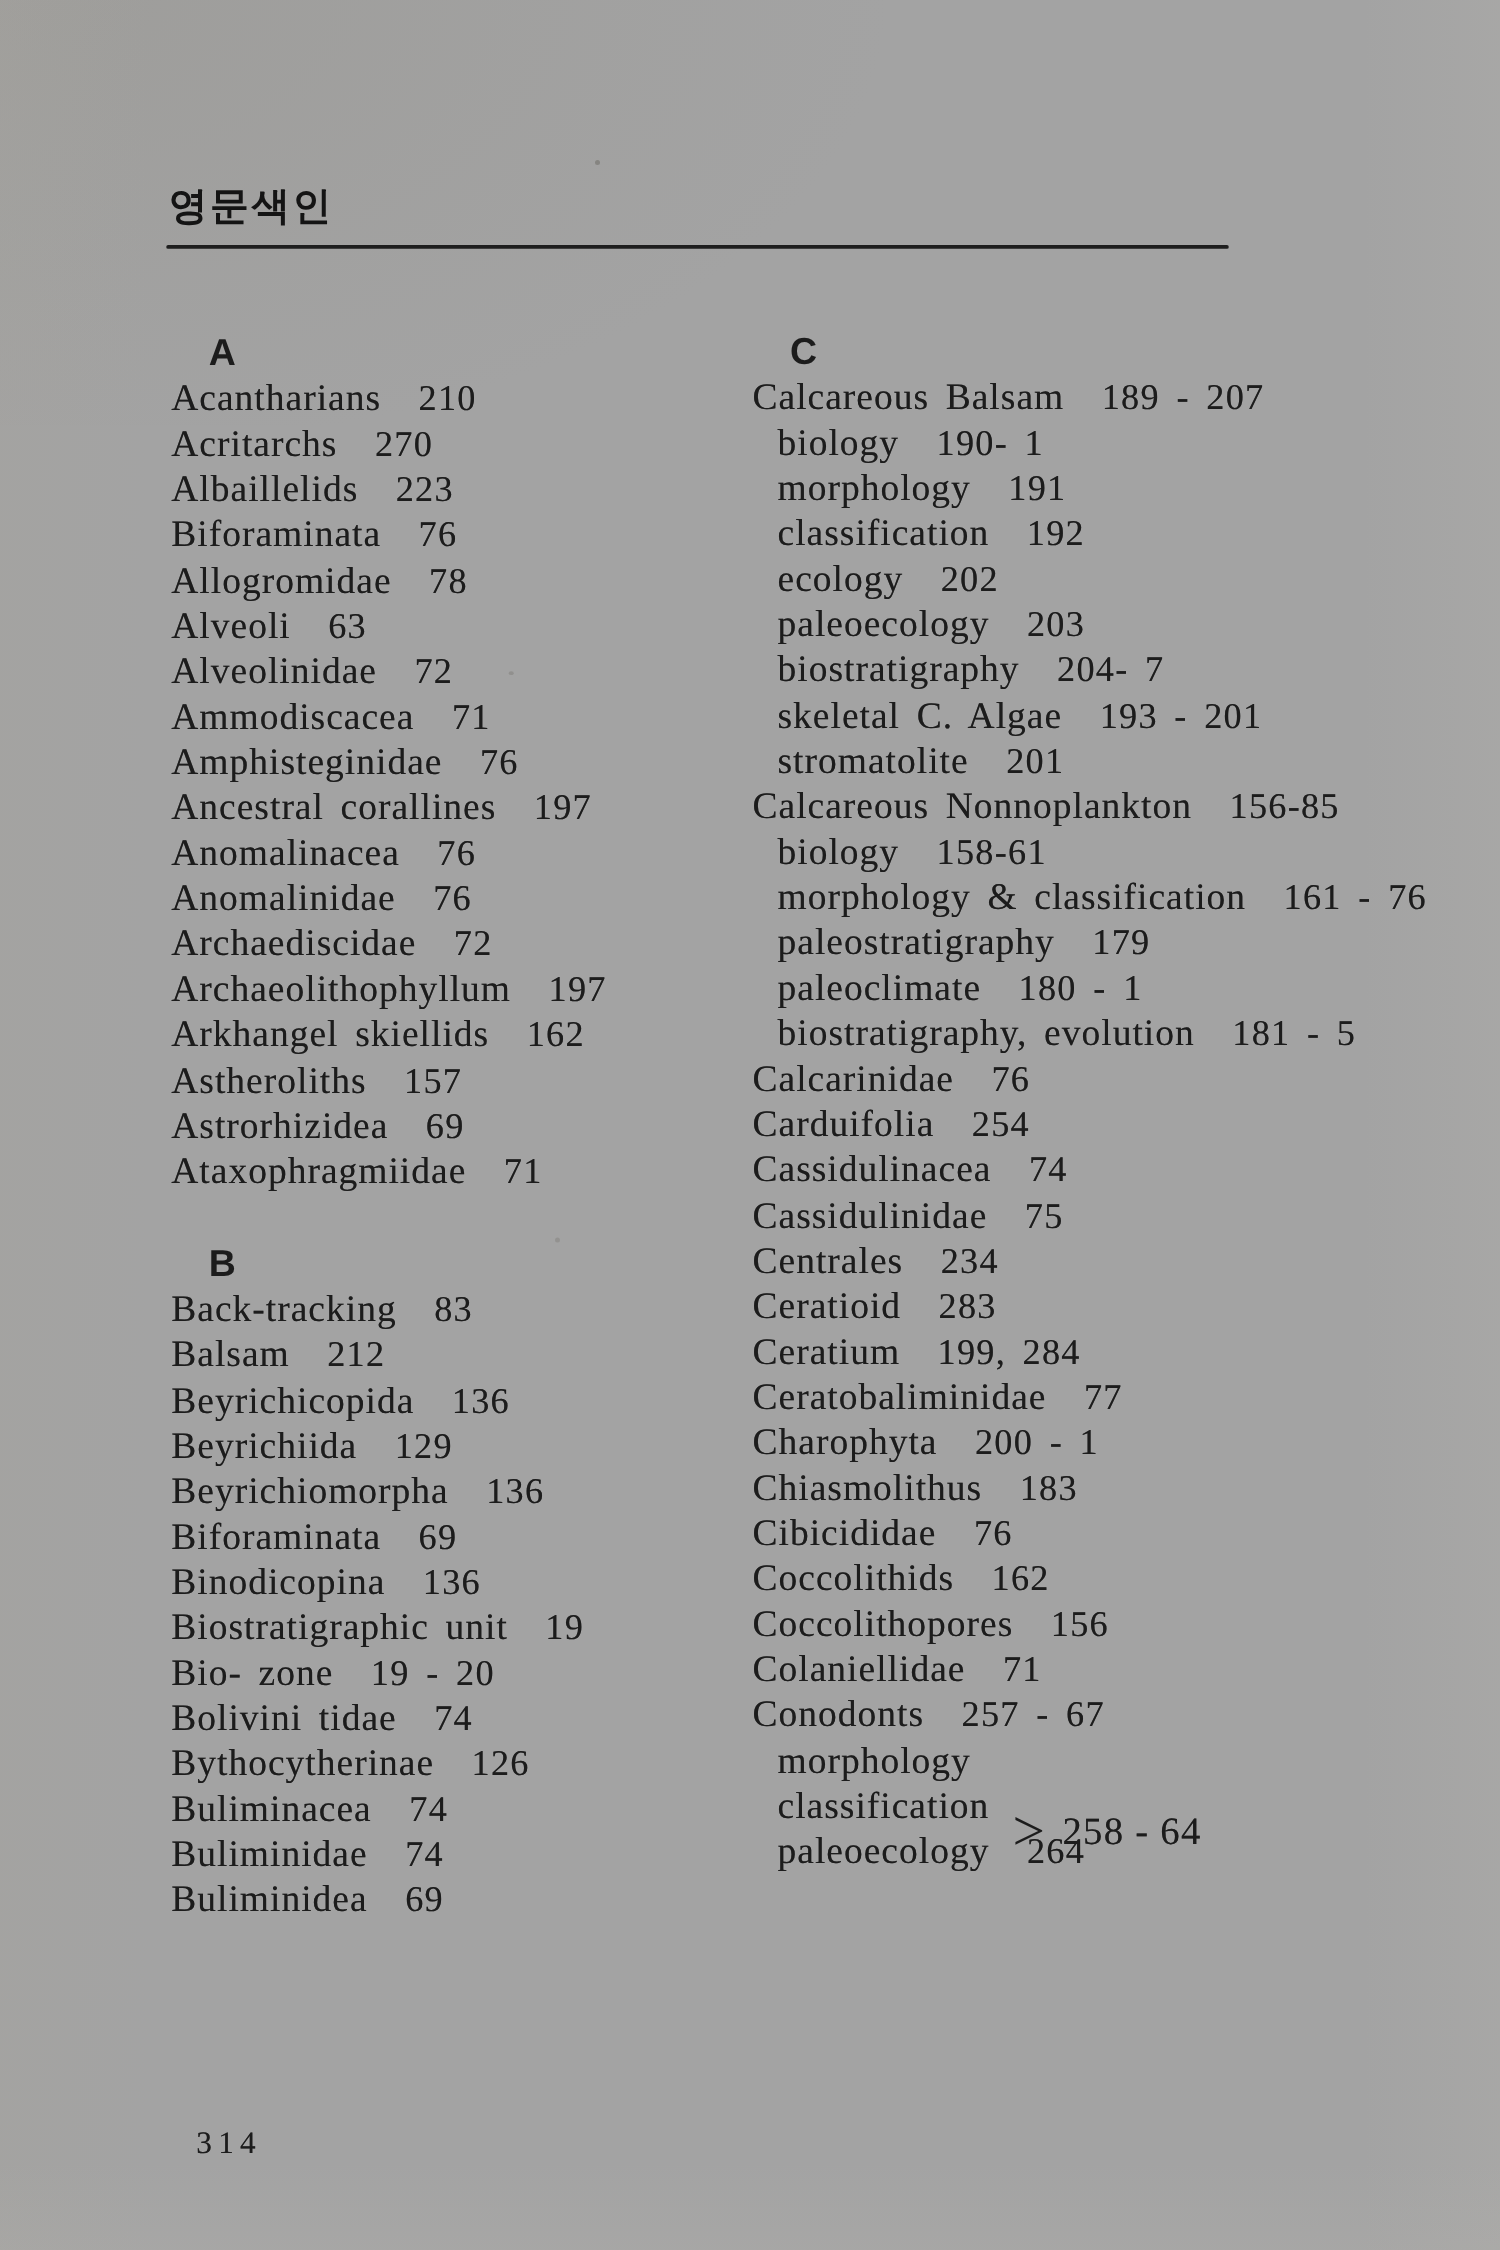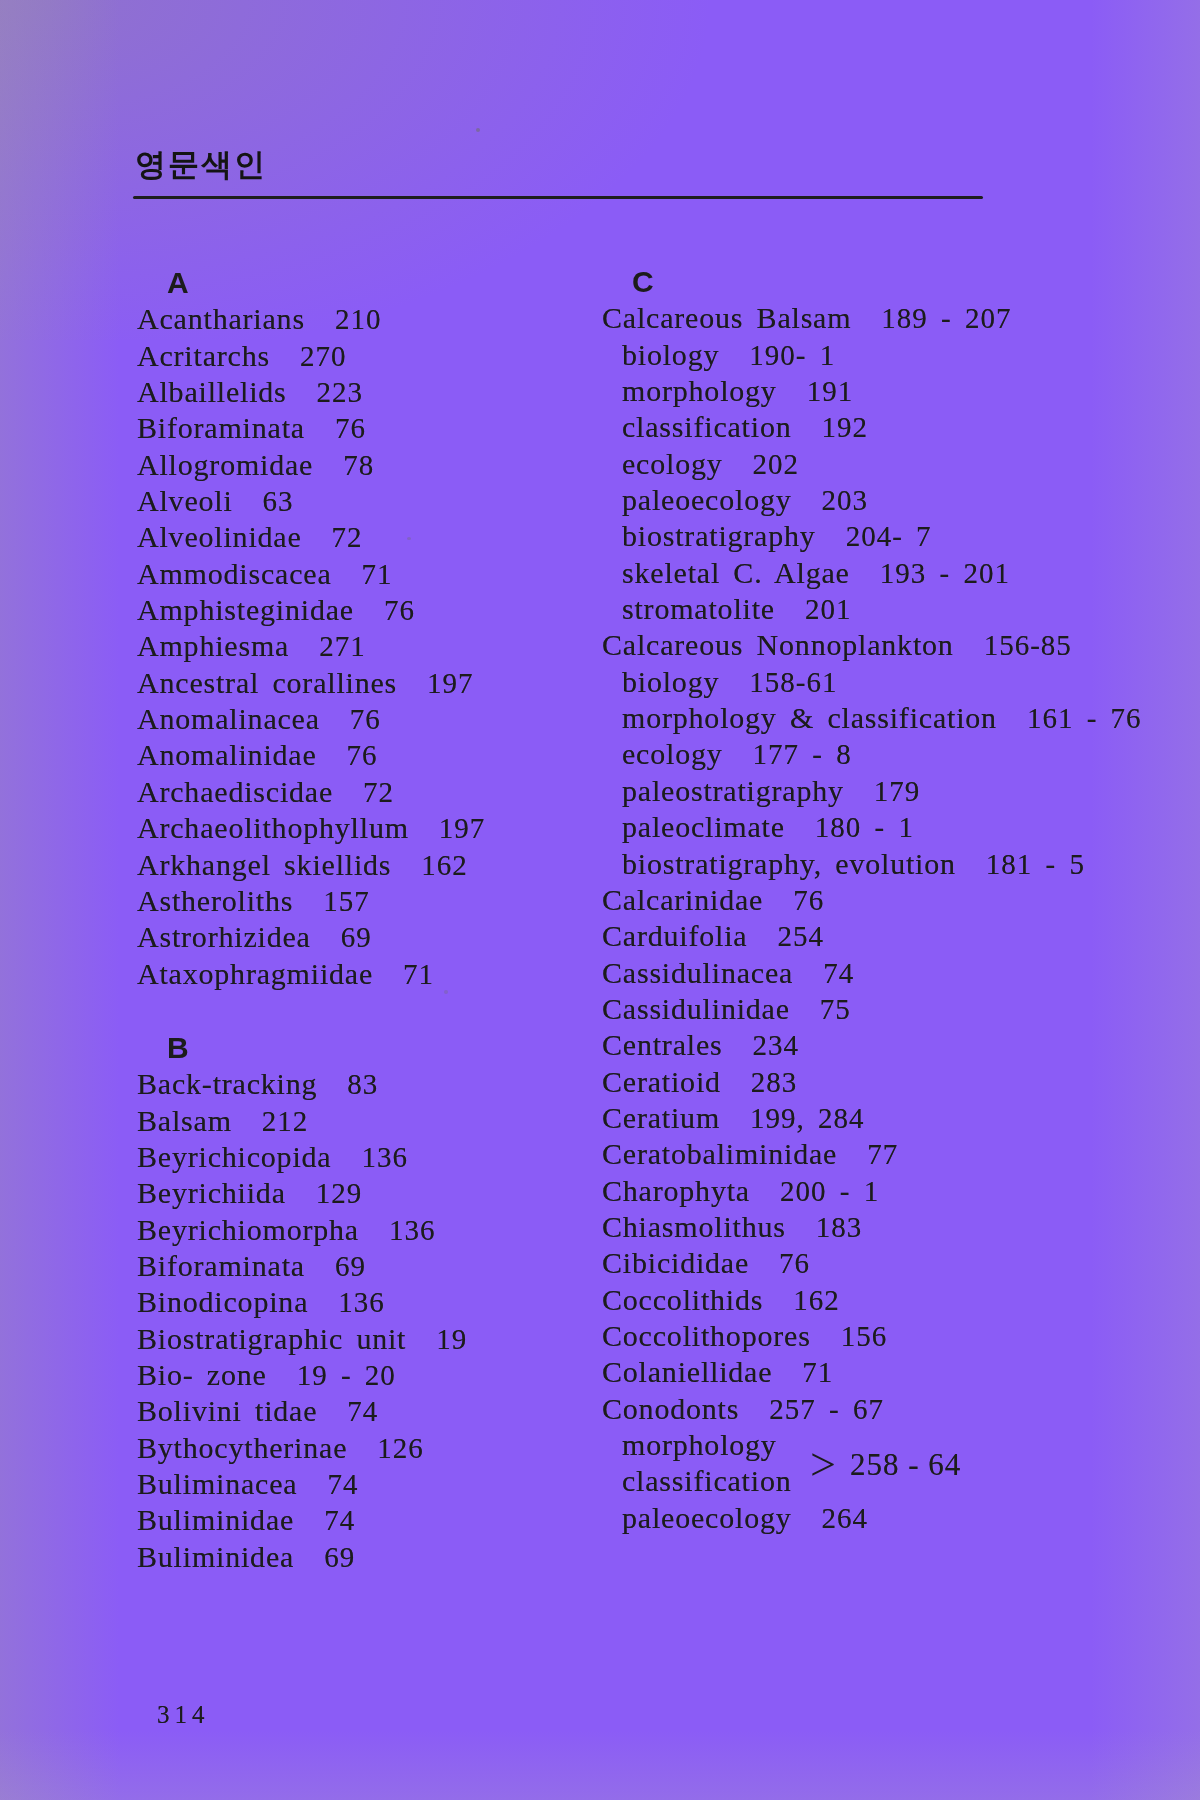--- a/index.html
+++ b/index.html
@@ -1,18 +1,18 @@
 <!DOCTYPE html>
 <html><head>
 <meta charset="utf-8">
 <style>
   html,body { margin:0; padding:0; background:#e9e8e5; }
   .page {
     position:relative; width:1200px; height:1800px;
-    background:#8b5cf6; overflow:hidden;
+    background:#a3a3a3; overflow:hidden;
     font-family:"Liberation Serif","DejaVu Serif",serif;
     color:#1c1c1c;
   }
   
   .shade { position:absolute; pointer-events:none; }
   .shade.top-left   { left:0; top:0; width:100%; height:340px;
     background:radial-gradient(ellipse 950px 520px at 4% 0%, rgba(150,148,142,.38), rgba(150,148,142,0) 70%); }
   .shade.left-band  { left:0; top:0; width:120px; height:100%;
     background:linear-gradient(to right, rgba(165,163,157,.30), rgba(165,163,157,0)); }
   .shade.right-band { right:0; top:0; width:110px; height:100%;
@@ -87,21 +87,20 @@
       <div class="row letter">A</div>
       <div class="row entry"><span class="term">Acantharians</span><span class="pages">210</span></div>
       <div class="row entry"><span class="term">Acritarchs</span><span class="pages">270</span></div>
       <div class="row entry"><span class="term">Albaillelids</span><span class="pages">223</span></div>
       <div class="row entry"><span class="term">Biforaminata</span><span class="pages">76</span></div>
       <div class="row entry"><span class="term">Allogromidae</span><span class="pages">78</span></div>
       <div class="row entry"><span class="term">Alveoli</span><span class="pages">63</span></div>
       <div class="row entry"><span class="term">Alveolinidae</span><span class="pages">72</span></div>
       <div class="row entry"><span class="term">Ammodiscacea</span><span class="pages">71</span></div>
       <div class="row entry"><span class="term">Amphisteginidae</span><span class="pages">76</span></div>
-      <div class="row entry"><span class="term">Amphiesma</span><span class="pages">271</span></div>
       <div class="row entry"><span class="term">Ancestral corallines</span><span class="pages">197</span></div>
       <div class="row entry"><span class="term">Anomalinacea</span><span class="pages">76</span></div>
       <div class="row entry"><span class="term">Anomalinidae</span><span class="pages">76</span></div>
       <div class="row entry"><span class="term">Archaediscidae</span><span class="pages">72</span></div>
       <div class="row entry"><span class="term">Archaeolithophyllum</span><span class="pages">197</span></div>
       <div class="row entry"><span class="term">Arkhangel skiellids</span><span class="pages">162</span></div>
       <div class="row entry"><span class="term">Astheroliths</span><span class="pages">157</span></div>
       <div class="row entry"><span class="term">Astrorhizidea</span><span class="pages">69</span></div>
       <div class="row entry"><span class="term">Ataxophragmiidae</span><span class="pages">71</span></div>
       <div class="row letter section-gap">B</div>
@@ -127,21 +126,20 @@
       <div class="row entry indent"><span class="term">morphology</span><span class="pages">191</span></div>
       <div class="row entry indent"><span class="term">classification</span><span class="pages">192</span></div>
       <div class="row entry indent"><span class="term">ecology</span><span class="pages">202</span></div>
       <div class="row entry indent"><span class="term">paleoecology</span><span class="pages">203</span></div>
       <div class="row entry indent"><span class="term">biostratigraphy</span><span class="pages">204- 7</span></div>
       <div class="row entry indent"><span class="term">skeletal C. Algae</span><span class="pages">193 - 201</span></div>
       <div class="row entry indent"><span class="term">stromatolite</span><span class="pages">201</span></div>
       <div class="row entry"><span class="term">Calcareous Nonnoplankton</span><span class="pages">156-85</span></div>
       <div class="row entry indent"><span class="term">biology</span><span class="pages">158-61</span></div>
       <div class="row entry indent"><span class="term">morphology &amp; classification</span><span class="pages">161 - 76</span></div>
-      <div class="row entry indent"><span class="term">ecology</span><span class="pages">177 - 8</span></div>
       <div class="row entry indent"><span class="term">paleostratigraphy</span><span class="pages">179</span></div>
       <div class="row entry indent"><span class="term">paleoclimate</span><span class="pages">180 - 1</span></div>
       <div class="row entry indent"><span class="term">biostratigraphy, evolution</span><span class="pages">181 - 5</span></div>
       <div class="row entry"><span class="term">Calcarinidae</span><span class="pages">76</span></div>
       <div class="row entry"><span class="term">Carduifolia</span><span class="pages">254</span></div>
       <div class="row entry"><span class="term">Cassidulinacea</span><span class="pages">74</span></div>
       <div class="row entry"><span class="term">Cassidulinidae</span><span class="pages">75</span></div>
       <div class="row entry"><span class="term">Centrales</span><span class="pages">234</span></div>
       <div class="row entry"><span class="term">Ceratioid</span><span class="pages">283</span></div>
       <div class="row entry"><span class="term">Ceratium</span><span class="pages">199, 284</span></div>

